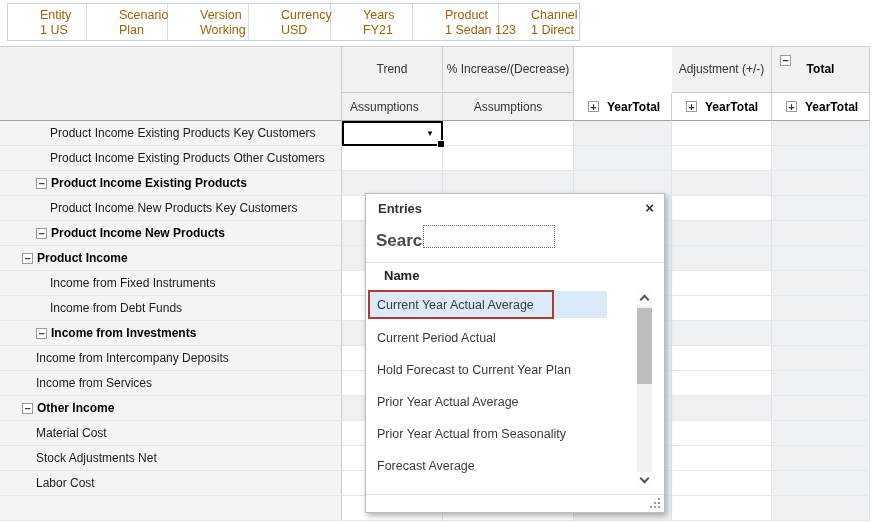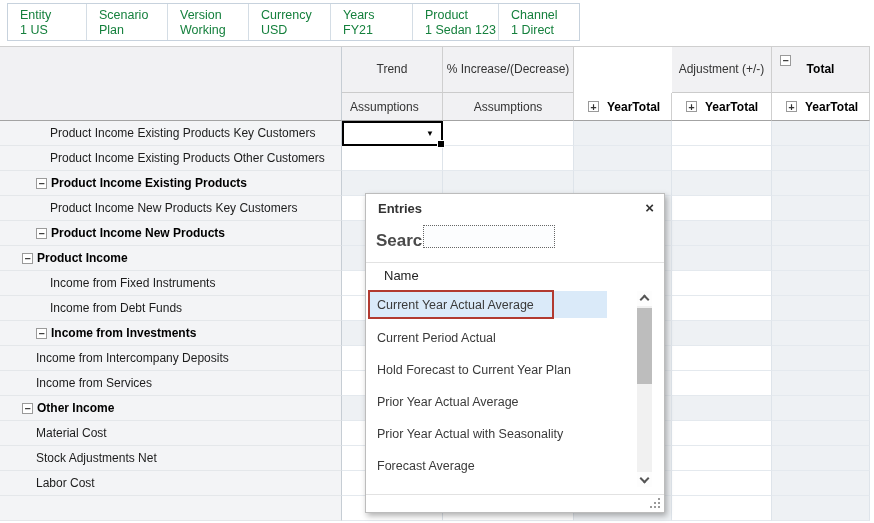--- a/index.html
+++ b/index.html
@@ -12,21 +12,21 @@
   #pov{
     position:absolute;left:7px;top:3px;display:flex;
     border:1px solid #c7d2dd;background:#fff;height:38px;box-sizing:border-box;
   }
   .pov-cell{
     box-sizing:border-box;border-right:1px solid #d4dde5;
     padding:4px 0 0 12px;cursor:pointer;
   }
   .pov-cell:last-child{border-right:none;}
   .pov-dim,.pov-mem{
-    font-size:12.5px;line-height:15px;color:#15803d;white-space:nowrap;
+    font-size:12.5px;line-height:15px;color:#a16207;white-space:nowrap;margin-left:20px;
   }
   
   #grid{position:absolute;left:0;top:46px;width:870px;}
   #grid-header{
     display:grid;
     grid-template-columns:342px 101px 131px 98px 100px 98px;
     grid-template-rows:46px 28px;
     border-top:1px solid #cfcfcf;
   }
   .corner{
@@ -102,21 +102,21 @@
   #search-label{
     position:absolute;left:10px;top:37px;font-size:17px;font-weight:bold;color:#4a4a4a;
   }
   #search-input{
     position:absolute;left:57px;top:31px;width:132px;height:23px;box-sizing:border-box;
     border:1px dotted #666;background:#fcfdfe;font-size:12px;padding:0 4px;outline:none;
     font-family:"Liberation Sans",sans-serif;
   }
   .dlg-sep{position:absolute;left:0;right:0;height:1px;background:#e2e2e2;}
   #name-header{
-    position:absolute;left:10px;top:74px;font-size:13px;font-weight:normal;color:#222;padding-left:8px;
+    position:absolute;left:10px;top:74px;font-size:13px;font-weight:bold;color:#222;padding-left:8px;
   }
   #entry-list{position:absolute;left:3px;top:96px;width:238px;}
   .entry{
     height:32px;display:flex;align-items:center;padding-left:8px;
     font-size:12.5px;color:#3a3a3a;cursor:pointer;box-sizing:border-box;
   }
   .entry.selected{height:27px;margin:1px 0 4px 0;background:#daeaf9;}
   #highlight-box{
     position:absolute;left:2px;top:96px;width:186px;height:29px;box-sizing:border-box;
     border:2px solid #b23a30;z-index:4;pointer-events:none;
@@ -389,21 +389,21 @@
   <div id="dialog-close">×</div>
   <div id="search-label">Search</div>
   <input id="search-input" value="" style="">
   <div class="dlg-sep" style="top:68px"></div>
   <div id="name-header">Name</div>
   <div id="entry-list">
       <div class="entry selected">Current Year Actual Average</div>
       <div class="entry">Current Period Actual</div>
       <div class="entry">Hold Forecast to Current Year Plan</div>
       <div class="entry">Prior Year Actual Average</div>
-      <div class="entry">Prior Year Actual with Seasonality</div>
+      <div class="entry">Prior Year Actual from Seasonality</div>
       <div class="entry">Forecast Average</div>
     </div>
   <div id="highlight-box"></div>
   <div id="dlg-scrollbar">
     <div class="scroll-btn">
       <span class="chev up"></span>
     </div>
     <div id="scroll-track">
       <div id="scroll-thumb"></div>
     </div>

